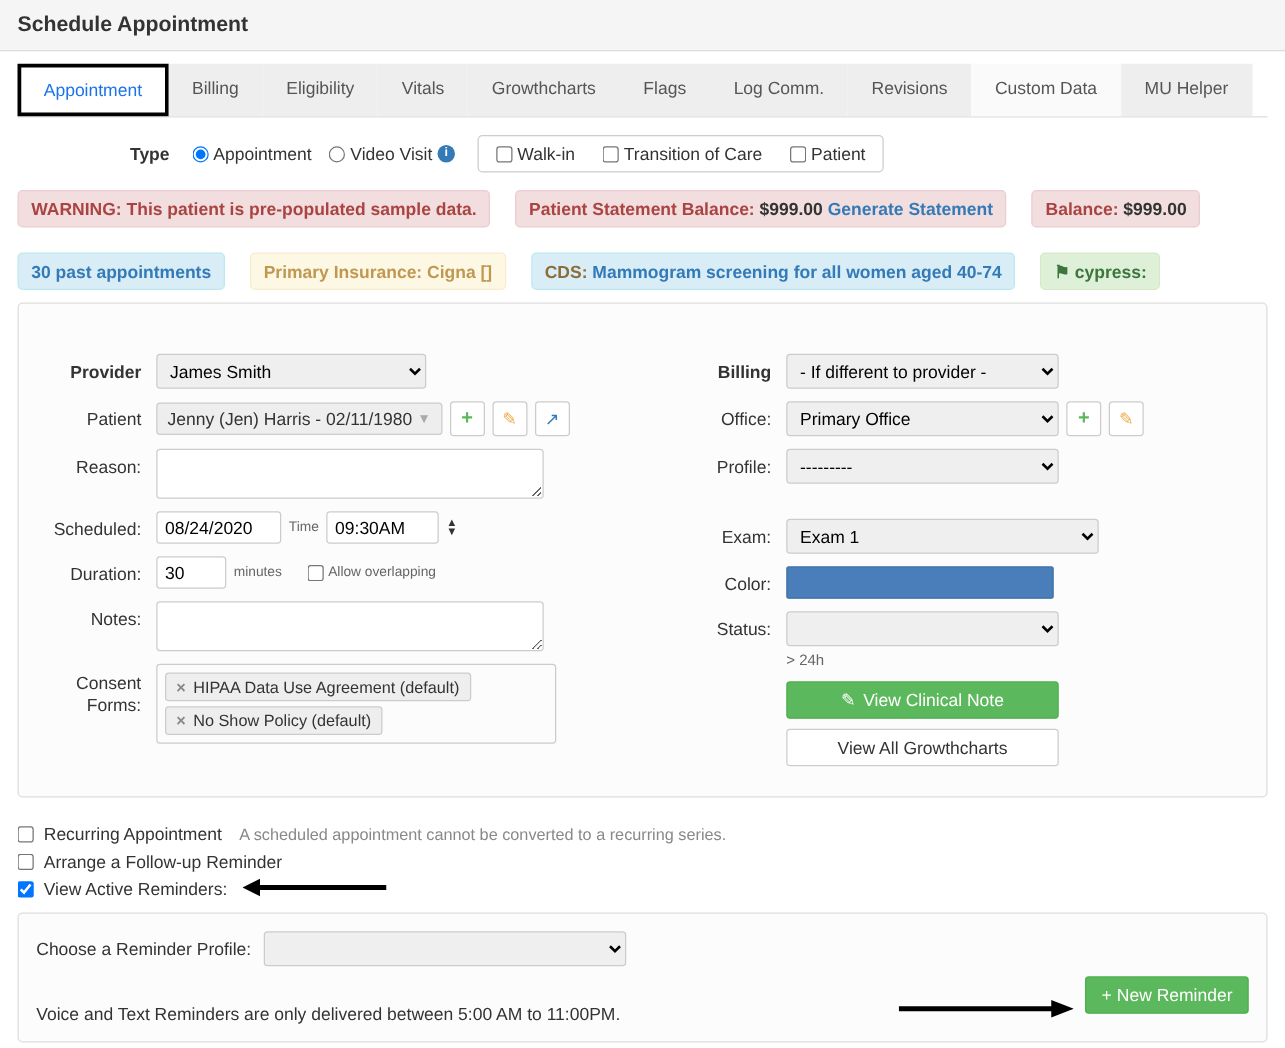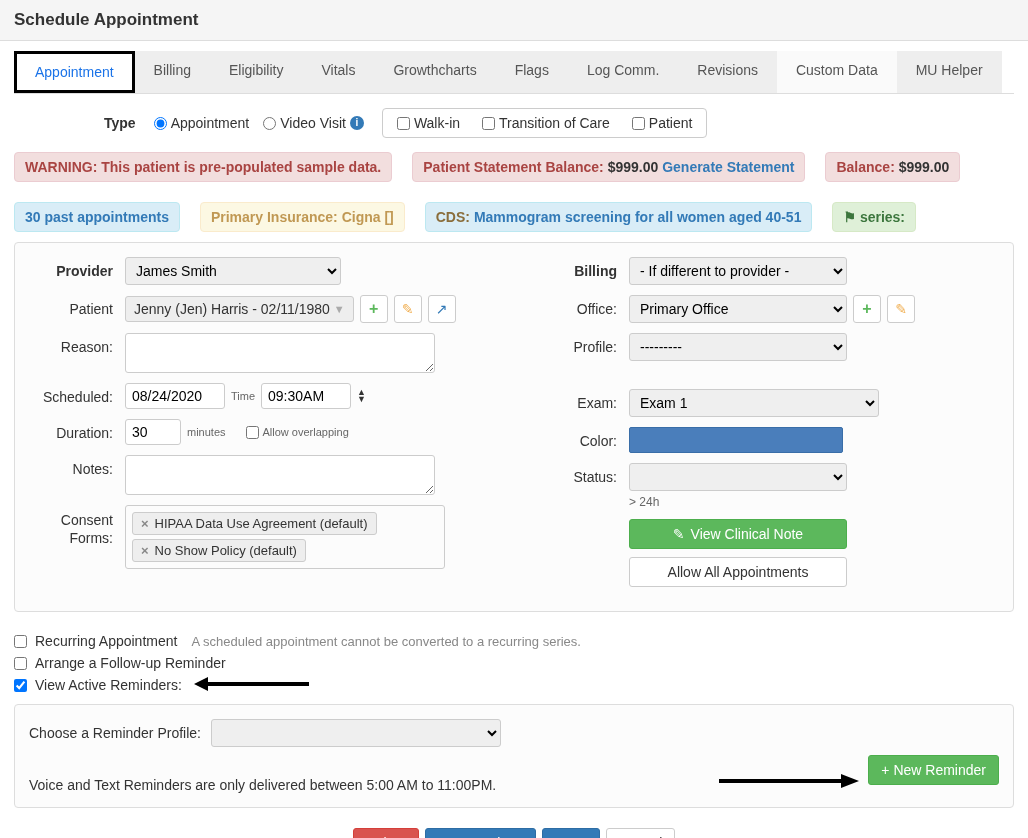--- a/index.html
+++ b/index.html
@@ -21,21 +21,21 @@
 .badge.warn { background:#f2dede; color:#a94442; border-color:#ebccd1; font-weight:bold; }
 .badge.bal { background:#f2dede; color:#a94442; border-color:#ebccd1; }
 .badge.bal .amt { color:#333; font-weight:bold; }
 .badge.past { background:#d9edf7; color:#337ab7; border-color:#bce8f1; font-weight:bold; }
 .badge.ins { background:#fcf8e3; color:#c09853; border-color:#faebcc; font-weight:bold; }
 .badge.cds { background:#d9edf7; border-color:#bce8f1; }
 .badge.cds .pre { color:#8a6d3b; font-weight:bold; }
 .badge.cds .txt { color:#337ab7; font-weight:bold; }
 .badge.flag { background:#dff0d8; border-color:#d6e9c6; color:#3c763d; font-weight:bold; }
 .form-box { border:1px solid #ddd; border-radius:4px; background:#fcfcfc; padding:14px 10px; }
-.form-grid { display:flex; gap:30px; }
+.form-grid { display:flex; gap:30px;margin-top:26px; }
 .form-col { flex:1; }
 .frow { display:flex; align-items:flex-start; margin-bottom:10px; }
 .frow .flabel { width:100px; text-align:right; padding-right:12px; padding-top:6px; font-size:14px; }
 .frow .flabel.bold { font-weight:bold; }
 .frow .fcontrol { flex:1; display:flex; align-items:center; gap:6px; flex-wrap:wrap; }
 select, input[type=text], textarea { border:1px solid #ccc; border-radius:3px; padding:4px 6px; font-size:14px; font-family:inherit; }
 select { height:28px; }
 textarea { resize: both; }
 .btn-icon { width:28px; height:28px; border:1px solid #ccc; border-radius:3px; background:#fff; display:flex; align-items:center; justify-content:center; cursor:pointer; }
 .plus { color:#5cb85c; font-weight:bold; font-size:16px; }
@@ -121,22 +121,22 @@
     <span class="badge warn">WARNING: This patient is pre-populated sample data.</span>
     <span class="badge bal">
       <span style="color:#a94442;font-weight:bold">Patient Statement Balance: </span><span class="amt">$999.00</span>
       <span class="link" style="color:#337ab7;font-weight:bold;cursor:pointer">Generate Statement</span>
     </span>
     <span class="badge bal">
       <span style="color:#a94442;font-weight:bold">Balance: </span><span class="amt">$999.00</span>
     </span>
     <span class="badge past">30 past appointments</span>
     <span class="badge ins">Primary Insurance: Cigna []</span>
-    <span class="badge cds"><span class="pre">CDS: </span><span class="txt">Mammogram screening for all women aged 40-51</span></span>
-    <span class="badge flag"><span>⚑ </span><span>series:</span></span>
+    <span class="badge cds"><span class="pre">CDS: </span><span class="txt">Mammogram screening for all women aged 40-74</span></span>
+    <span class="badge flag"><span>⚑ </span><span>cypress:</span></span>
   </div>
 
   <div class="form-box">
     <div class="form-grid">
       <div class="form-col">
 
         <div class="frow">
           <div class="flabel bold">Provider</div>
           <div class="fcontrol">
               <select style="width:216px"><option>James Smith</option></select>
@@ -272,21 +272,21 @@
           </div>
         </div>
 
         <div class="frow">
           <div class="flabel"></div>
           <div class="fcontrol" style="flex-direction:column;align-items:flex-start;gap:8px">
             <button class="btn-green">
                 <span>✎</span>
                 <span>View Clinical Note</span>
               </button>
-            <button class="btn-grey">Allow All Appointments</button>
+            <button class="btn-grey">View All Growthcharts</button>
           </div>
         </div>
 
       </div>
     </div>
   </div>
 
   <div class="checkbox-section">
     <div class="checkbox-line">
       <input type="checkbox" style="">

